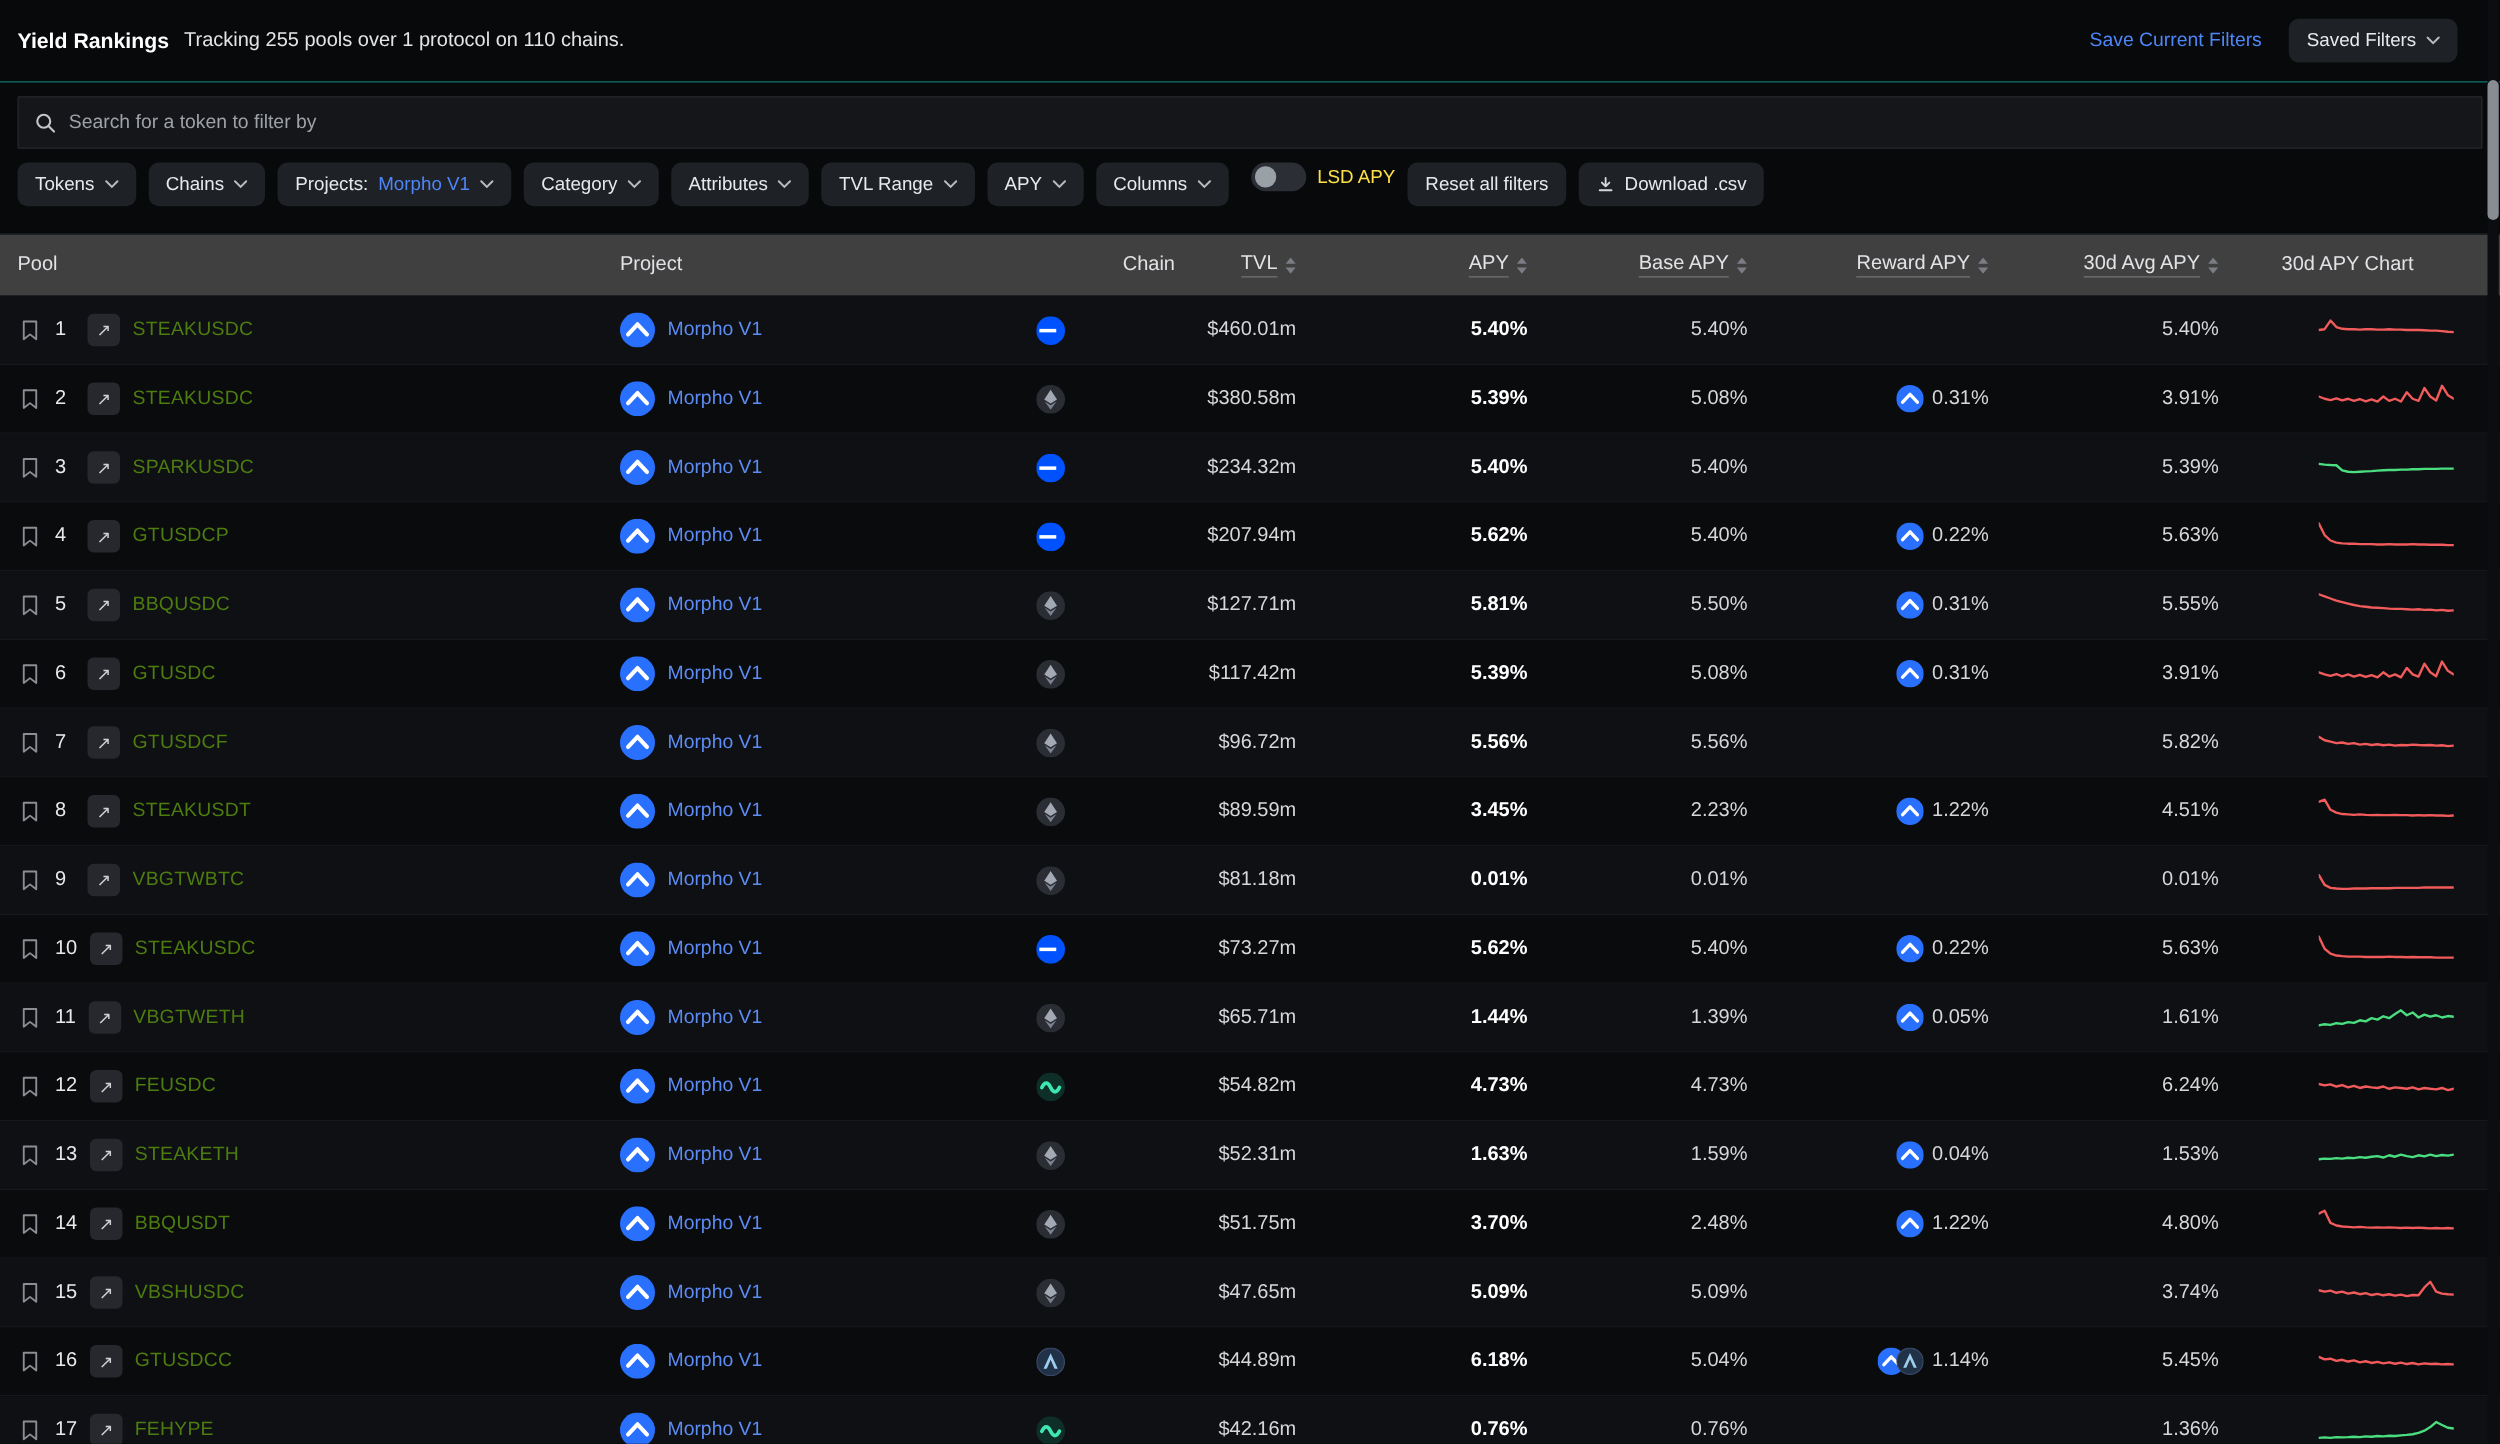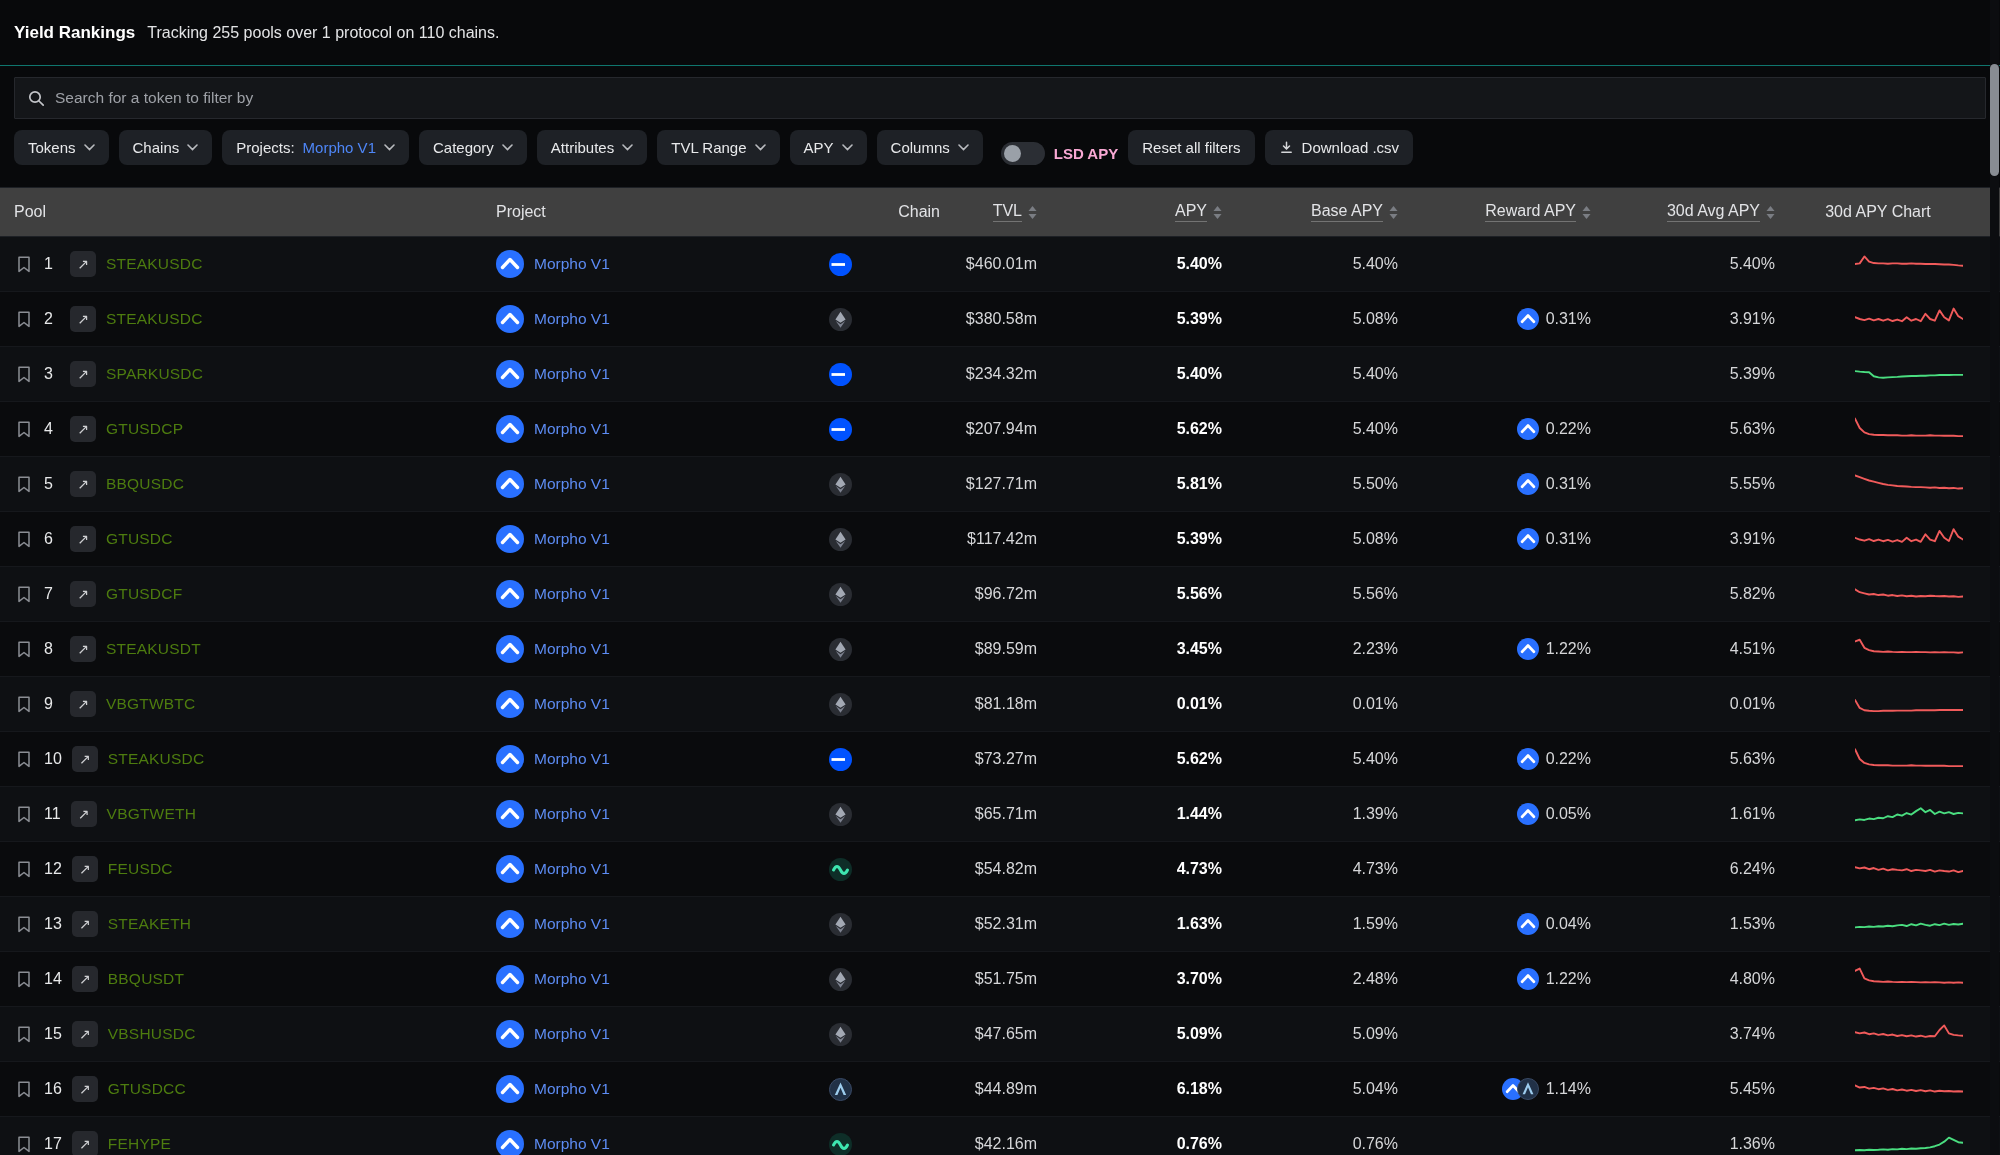--- a/index.html
+++ b/index.html
@@ -19,23 +19,23 @@
   .btn{background:#1e2126;border:none;border-radius:8px;color:#e8e9eb;font-size:15px;
        padding:9px 14px;display:inline-flex;align-items:center;gap:8px;cursor:pointer;font-family:inherit;white-space:nowrap;}
   .chev{width:11px;height:7px;display:inline-block;}
   
   .search-wrap{padding:11px 14px 0;}
   .search{height:42px;background:#141619;border:1px solid #26282d;border-radius:1px;
           display:flex;align-items:center;padding:0 13px;gap:10px;}
   .search input{flex:1;background:transparent;border:none;outline:none;color:#fff;font-size:15.5px;font-family:inherit;}
   .search input::placeholder{color:#9ea1a7;}
   
-  .filters{display:flex;align-items:flex-end;gap:10px;padding:11px 14px 0;}
+  .filters{display:flex;align-items:flex-start;gap:10px;padding:11px 14px 0;}
   .blue{color:#4e86f7;}
-  .toggle-wrap{display:flex;align-items:center;gap:9px;margin-left:8px;font-size:15px;color:#f9a8d4;font-weight:bold;}
+  .toggle-wrap{display:flex;align-items:center;gap:9px;margin-left:8px;font-size:15px;color:#fde047;}
   .toggle{width:44px;height:23px;background:#2b2e34;border-radius:12px;position:relative;cursor:pointer;}
   .toggle .knob{position:absolute;left:3px;top:3px;width:17px;height:17px;border-radius:50%;background:#9aa0a8;}
   
   .table{margin-top:22px;}
   .grid{display:grid;grid-template-columns:460px 280px 200px 117px 185px 176px 193px 184px 190px;align-items:center;}
   .thead{height:50px;background:#404040;border-top:1px solid #1d2025;border-bottom:1px solid #1d2025;
          font-size:16px;color:#e2e3e6;font-weight:500;}
   .th{display:flex;align-items:center;}
   .th.left{padding-left:14px;justify-content:flex-start;}
   .th.proj{padding-left:36px;}
@@ -70,20 +70,29 @@
   .scrollbar{position:absolute;top:0;right:1px;width:9px;height:1155px;background:#0c0d10;}
   .scroll-thumb{position:absolute;top:64px;left:0;width:9px;height:112px;border-radius:5px;background:#888c93;cursor:pointer;}
   svg{display:block;}
 </style>
 </head>
 <body>
 
 <div class="topbar">
   <span class="title">Yield Rankings</span>
   <span class="subtitle">Tracking 255 pools over 1 protocol on 110 chains.</span>
+  <div class="topbar-right">
+    <button class="save-link">Save Current Filters</button>
+    <button class="btn">
+      <span>Saved Filters</span>
+      <svg class="chev" viewBox="0 0 11 7">
+          <polyline points="1,1 5.5,5.5 10,1" fill="none" stroke="#b9bbbf" stroke-width="1.6" stroke-linecap="round"></polyline>
+        </svg>
+    </button>
+  </div>
 </div>
 
 <div class="search-wrap">
   <div class="search">
     <svg width="17" height="17" viewBox="0 0 17 17">
       <circle cx="7" cy="7" r="5.2" fill="none" stroke="#c3c5c9" stroke-width="1.7"></circle>
       <line x1="11" y1="11" x2="15.2" y2="15.2" stroke="#c3c5c9" stroke-width="1.7" stroke-linecap="round"></line>
     </svg>
     <input type="text" placeholder="Search for a token to filter by" style="">
   </div>

